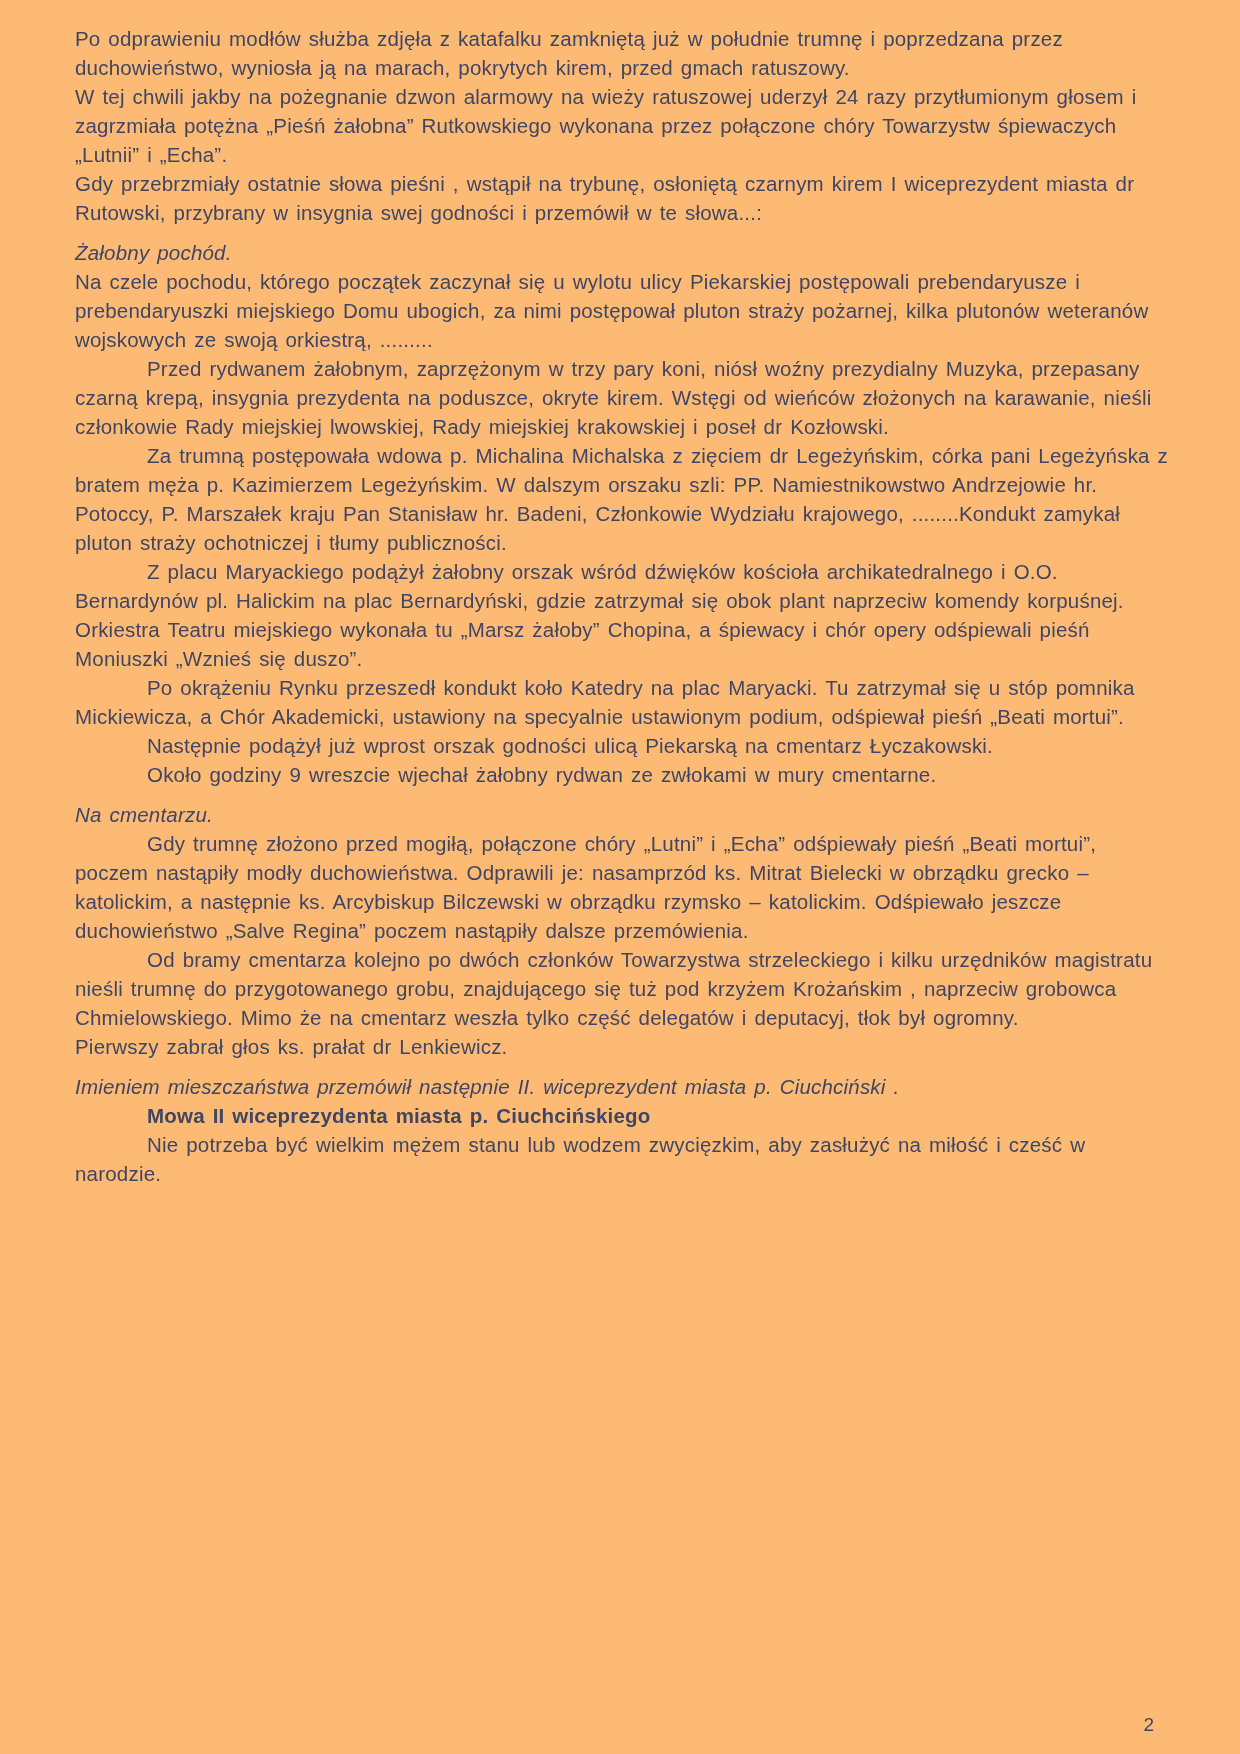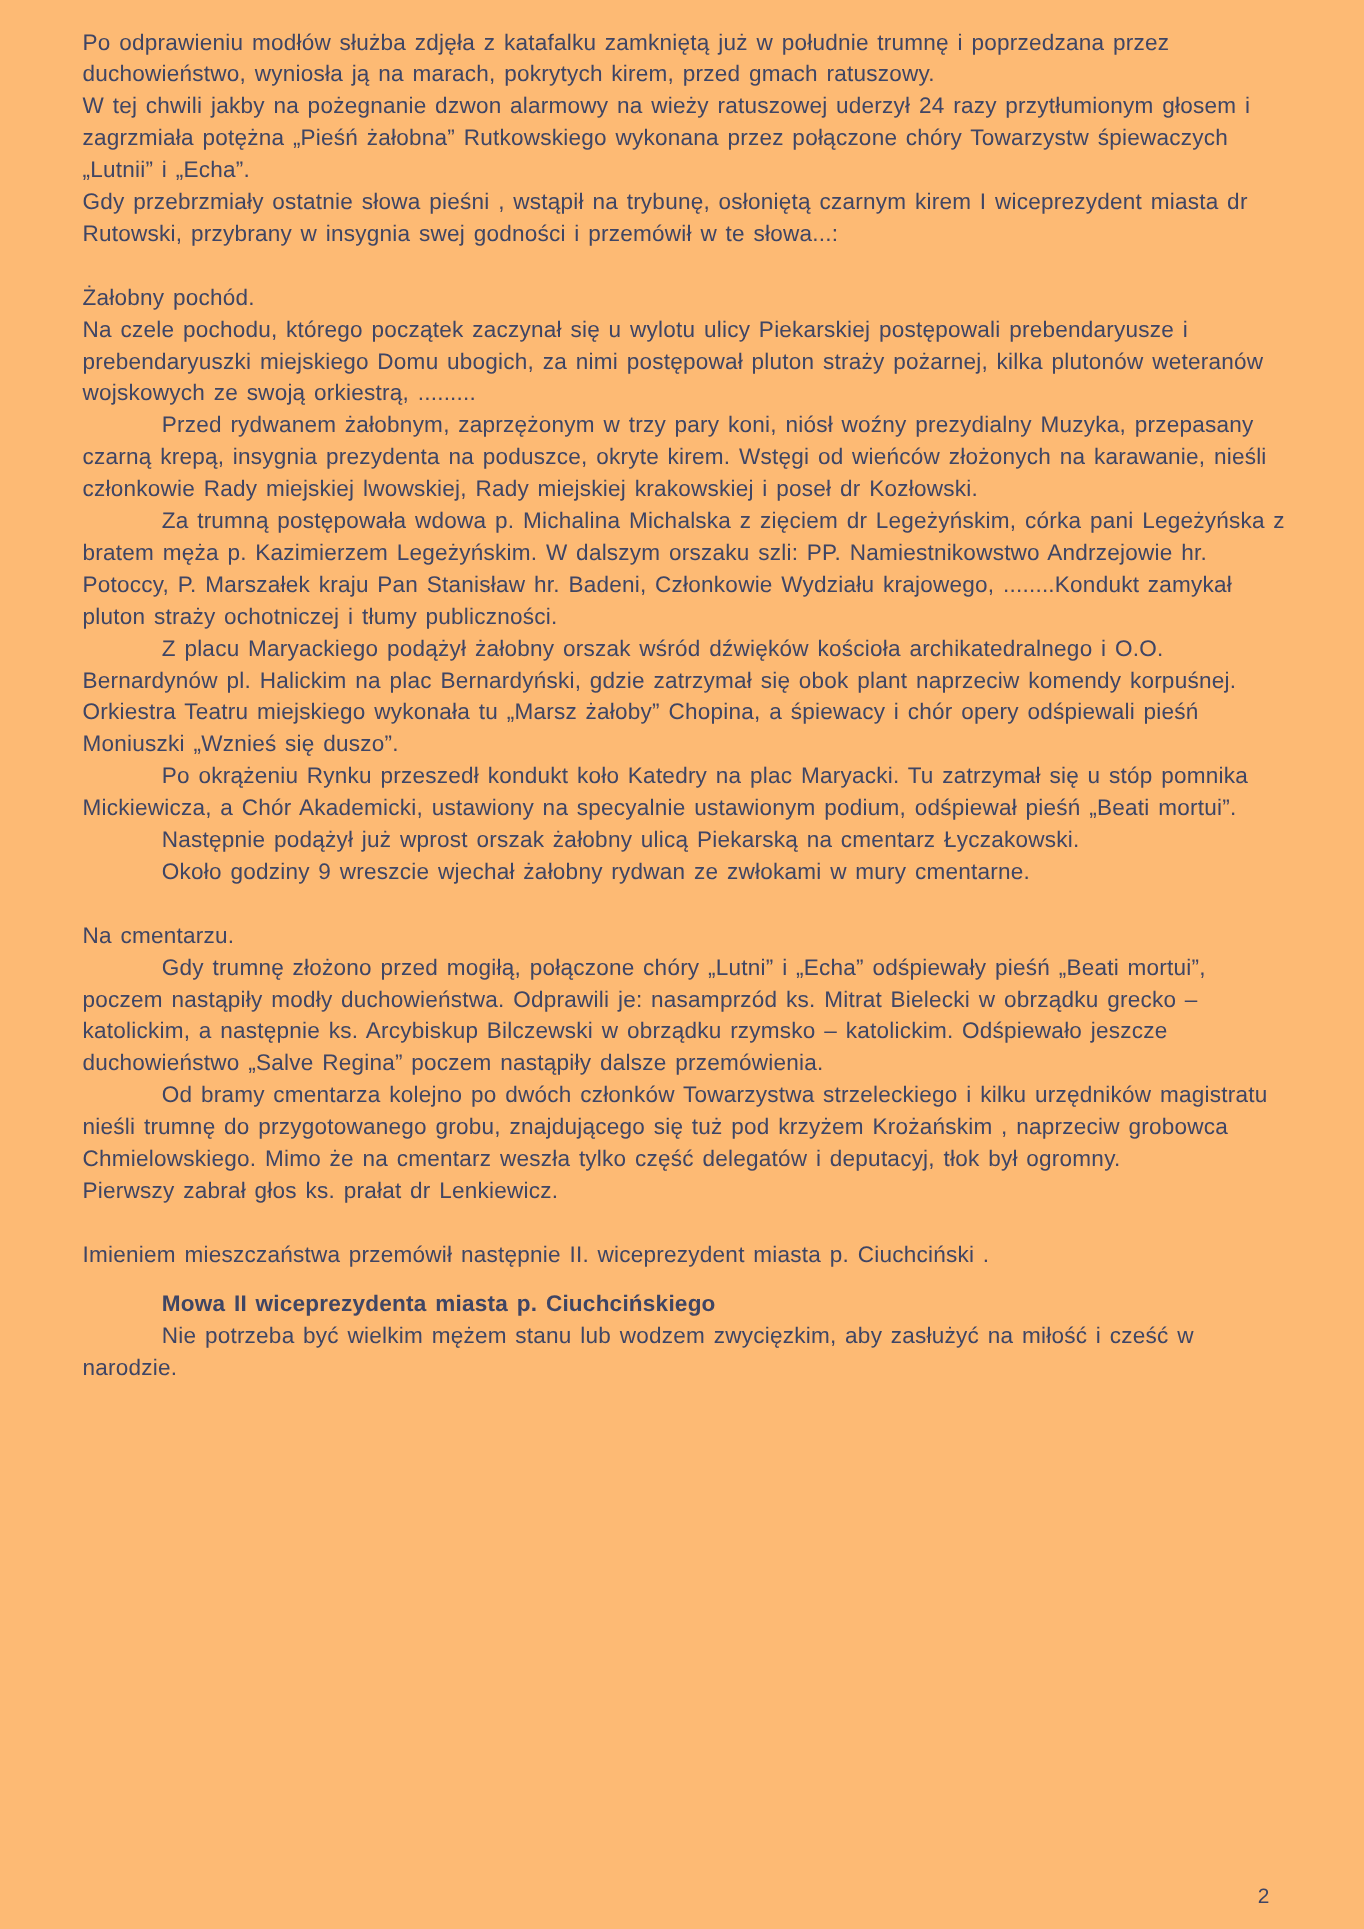--- a/index.html
+++ b/index.html
@@ -28,25 +28,25 @@
     text-align: left;
   }
   .doc-body p {
     margin: 0;
     padding: 0;
   }
   .doc-body p.indent {
     text-indent: 72px;
   }
   .doc-body p.gap-before {
-    margin-top: 29px;
+    margin-top: 11px;
+    font-style: italic;
   }
   .doc-body p.bold {
     font-weight: bold;
-    margin-top: 16px;
   }
   .doc-body p.italic {
   }
   .page-number {
     position: absolute;
     right: 86px;
     bottom: 18px;
     color: #3f4564;
     font-size: 19px;
     line-height: 22px;
@@ -59,21 +59,21 @@
   <div class="doc-body">
       <p>Po odprawieniu modłów służba zdjęła z katafalku zamkniętą już w południe trumnę i poprzedzana przez duchowieństwo, wyniosła ją na marach, pokrytych kirem, przed gmach ratuszowy.</p>
       <p>W tej chwili jakby na pożegnanie dzwon alarmowy na wieży ratuszowej uderzył 24 razy przytłumionym głosem i zagrzmiała potężna „Pieśń żałobna” Rutkowskiego wykonana przez połączone chóry Towarzystw śpiewaczych „Lutnii” i „Echa”.</p>
       <p>Gdy przebrzmiały ostatnie słowa pieśni , wstąpił na trybunę, osłoniętą czarnym kirem I wiceprezydent miasta dr Rutowski, przybrany w insygnia swej godności i przemówił w te słowa...:</p>
       <p class="gap-before">Żałobny pochód.</p>
       <p>Na czele pochodu, którego początek zaczynał się u wylotu ulicy Piekarskiej postępowali prebendaryusze i prebendaryuszki miejskiego Domu ubogich, za nimi postępował pluton straży pożarnej, kilka plutonów weteranów wojskowych ze swoją orkiestrą, .........</p>
       <p class="indent">Przed rydwanem żałobnym, zaprzężonym  w trzy pary koni, niósł woźny prezydialny Muzyka, przepasany czarną krepą, insygnia prezydenta na poduszce, okryte kirem. Wstęgi od wieńców złożonych na karawanie, nieśli członkowie Rady miejskiej lwowskiej, Rady miejskiej krakowskiej i poseł dr Kozłowski.</p>
       <p class="indent">Za trumną postępowała wdowa p. Michalina Michalska z zięciem dr Legeżyńskim, córka pani Legeżyńska z bratem męża p. Kazimierzem Legeżyńskim. W dalszym orszaku szli: PP. Namiestnikowstwo Andrzejowie hr. Potoccy, P. Marszałek kraju Pan Stanisław hr. Badeni, Członkowie Wydziału krajowego, ........Kondukt zamykał pluton straży ochotniczej i tłumy publiczności.</p>
       <p class="indent">Z placu Maryackiego podążył żałobny orszak wśród dźwięków kościoła archikatedralnego i O.O. Bernardynów pl. Halickim na plac Bernardyński, gdzie zatrzymał się obok plant naprzeciw komendy korpuśnej. Orkiestra Teatru miejskiego wykonała tu „Marsz żałoby” Chopina, a śpiewacy i chór opery odśpiewali pieśń Moniuszki „Wznieś się duszo”.</p>
       <p class="indent">Po okrążeniu Rynku przeszedł kondukt koło Katedry na plac Maryacki. Tu zatrzymał się u stóp pomnika Mickiewicza, a Chór Akademicki, ustawiony na specyalnie ustawionym podium, odśpiewał pieśń „Beati mortui”.</p>
-      <p class="indent">Następnie podążył już wprost orszak żałobny ulicą Piekarską na cmentarz Łyczakowski.</p>
+      <p class="indent">Następnie podążył już wprost orszak godności ulicą Piekarską na cmentarz Łyczakowski.</p>
       <p class="indent">Około godziny 9 wreszcie wjechał żałobny rydwan ze zwłokami w mury cmentarne.</p>
       <p class="gap-before">Na cmentarzu.</p>
       <p class="indent">Gdy trumnę złożono przed mogiłą, połączone chóry „Lutni” i „Echa” odśpiewały pieśń „Beati mortui”, poczem nastąpiły modły duchowieństwa. Odprawili je: nasamprzód ks. Mitrat Bielecki w obrządku grecko – katolickim, a następnie ks. Arcybiskup Bilczewski w obrządku rzymsko – katolickim. Odśpiewało jeszcze duchowieństwo „Salve Regina” poczem nastąpiły dalsze przemówienia.</p>
       <p class="indent">Od bramy cmentarza kolejno po dwóch członków Towarzystwa strzeleckiego i kilku urzędników magistratu nieśli trumnę do przygotowanego grobu, znajdującego się tuż pod krzyżem Krożańskim , naprzeciw grobowca Chmielowskiego. Mimo że na cmentarz weszła tylko część delegatów i deputacyj, tłok był ogromny.</p>
       <p>Pierwszy zabrał głos ks. prałat dr Lenkiewicz.</p>
       <p class="gap-before">Imieniem mieszczaństwa przemówił następnie II. wiceprezydent miasta p. Ciuchciński .</p>
       <p class="indent bold">Mowa II wiceprezydenta miasta p. Ciuchcińskiego</p>
       <p class="indent italic">Nie potrzeba być wielkim mężem stanu lub wodzem zwycięzkim, aby zasłużyć na miłość i cześć w narodzie.</p>
     </div>
   <div class="page-number">2</div>

